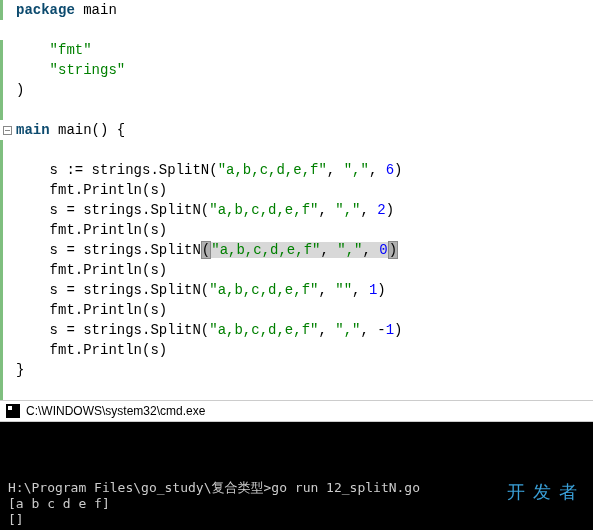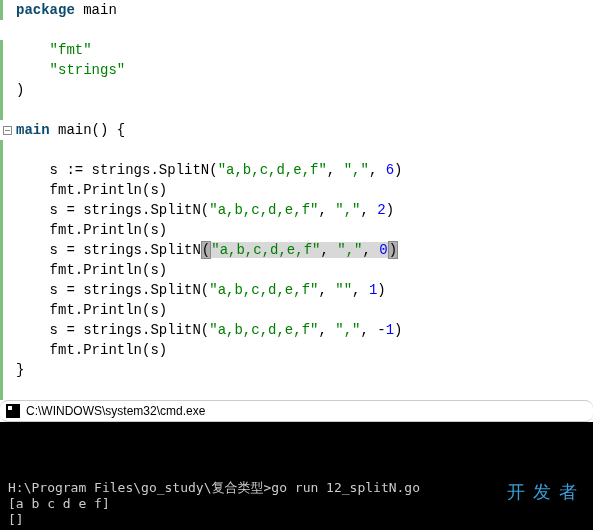--- a/index.html
+++ b/index.html
@@ -7,21 +7,21 @@
 .editor { background: #fff; position: relative; }
 .gutter-line { position: absolute; left: 0; width: 3px; background: #7fbf7f; }
 .code-line { display: flex; height: 20px; line-height: 20px; }
 .marker { width: 14px; display: flex; align-items: center; justify-content: center; }
 .code { white-space: pre; padding-left: 2px; }
 .kw { color: #0c4a6e; font-weight: bold; }
 .str { color: #008000; }
 .num { color: #0000ff; }
 .highlight { background: #d8d8d8; }
 .highlight-paren { background: #b0b0b0; border: 1px solid #888; }
-.terminal-bar { background: #fff; border-top: 1px solid #ccc; border-bottom: 1px solid #ccc; padding: 3px 6px; display: flex; align-items: flex-end; gap: 6px; font-size: 12px; font-family: 'Segoe UI', Tahoma, sans-serif; border-radius: 8px; }
+.terminal-bar { background: #fff; border-top: 1px solid #ccc; border-bottom: 1px solid #ccc; padding: 3px 6px; display: flex; align-items: flex-end; gap: 6px; font-size: 12px; font-family: 'Segoe UI', Tahoma, sans-serif; }
 .term-icon { width: 14px; height: 14px; background: #000; display: inline-block; position: relative; }
 .term-icon::after { content: ''; position: absolute; top: 2px; left: 2px; width: 4px; height: 4px; background: #fff; }
 .terminal { background: #000; color: #ccc; padding: 10px 8px; font-size: 13px; line-height: 16px; white-space: pre; font-family: 'NSimSun', Consolas, monospace; position: relative; min-height: 120px; }
 .watermark { position: absolute; right: 8px; bottom: 6px; text-align: right; color: #3aa0d8; font-family: 'Microsoft YaHei', sans-serif; }
 .watermark .cn { font-size: 18px; letter-spacing: 8px; font-family: Liberation Serif, serif; }
 </style>
 </head>
 <body>
 
 <div class="editor" id="editor" style="height: 400px;">

